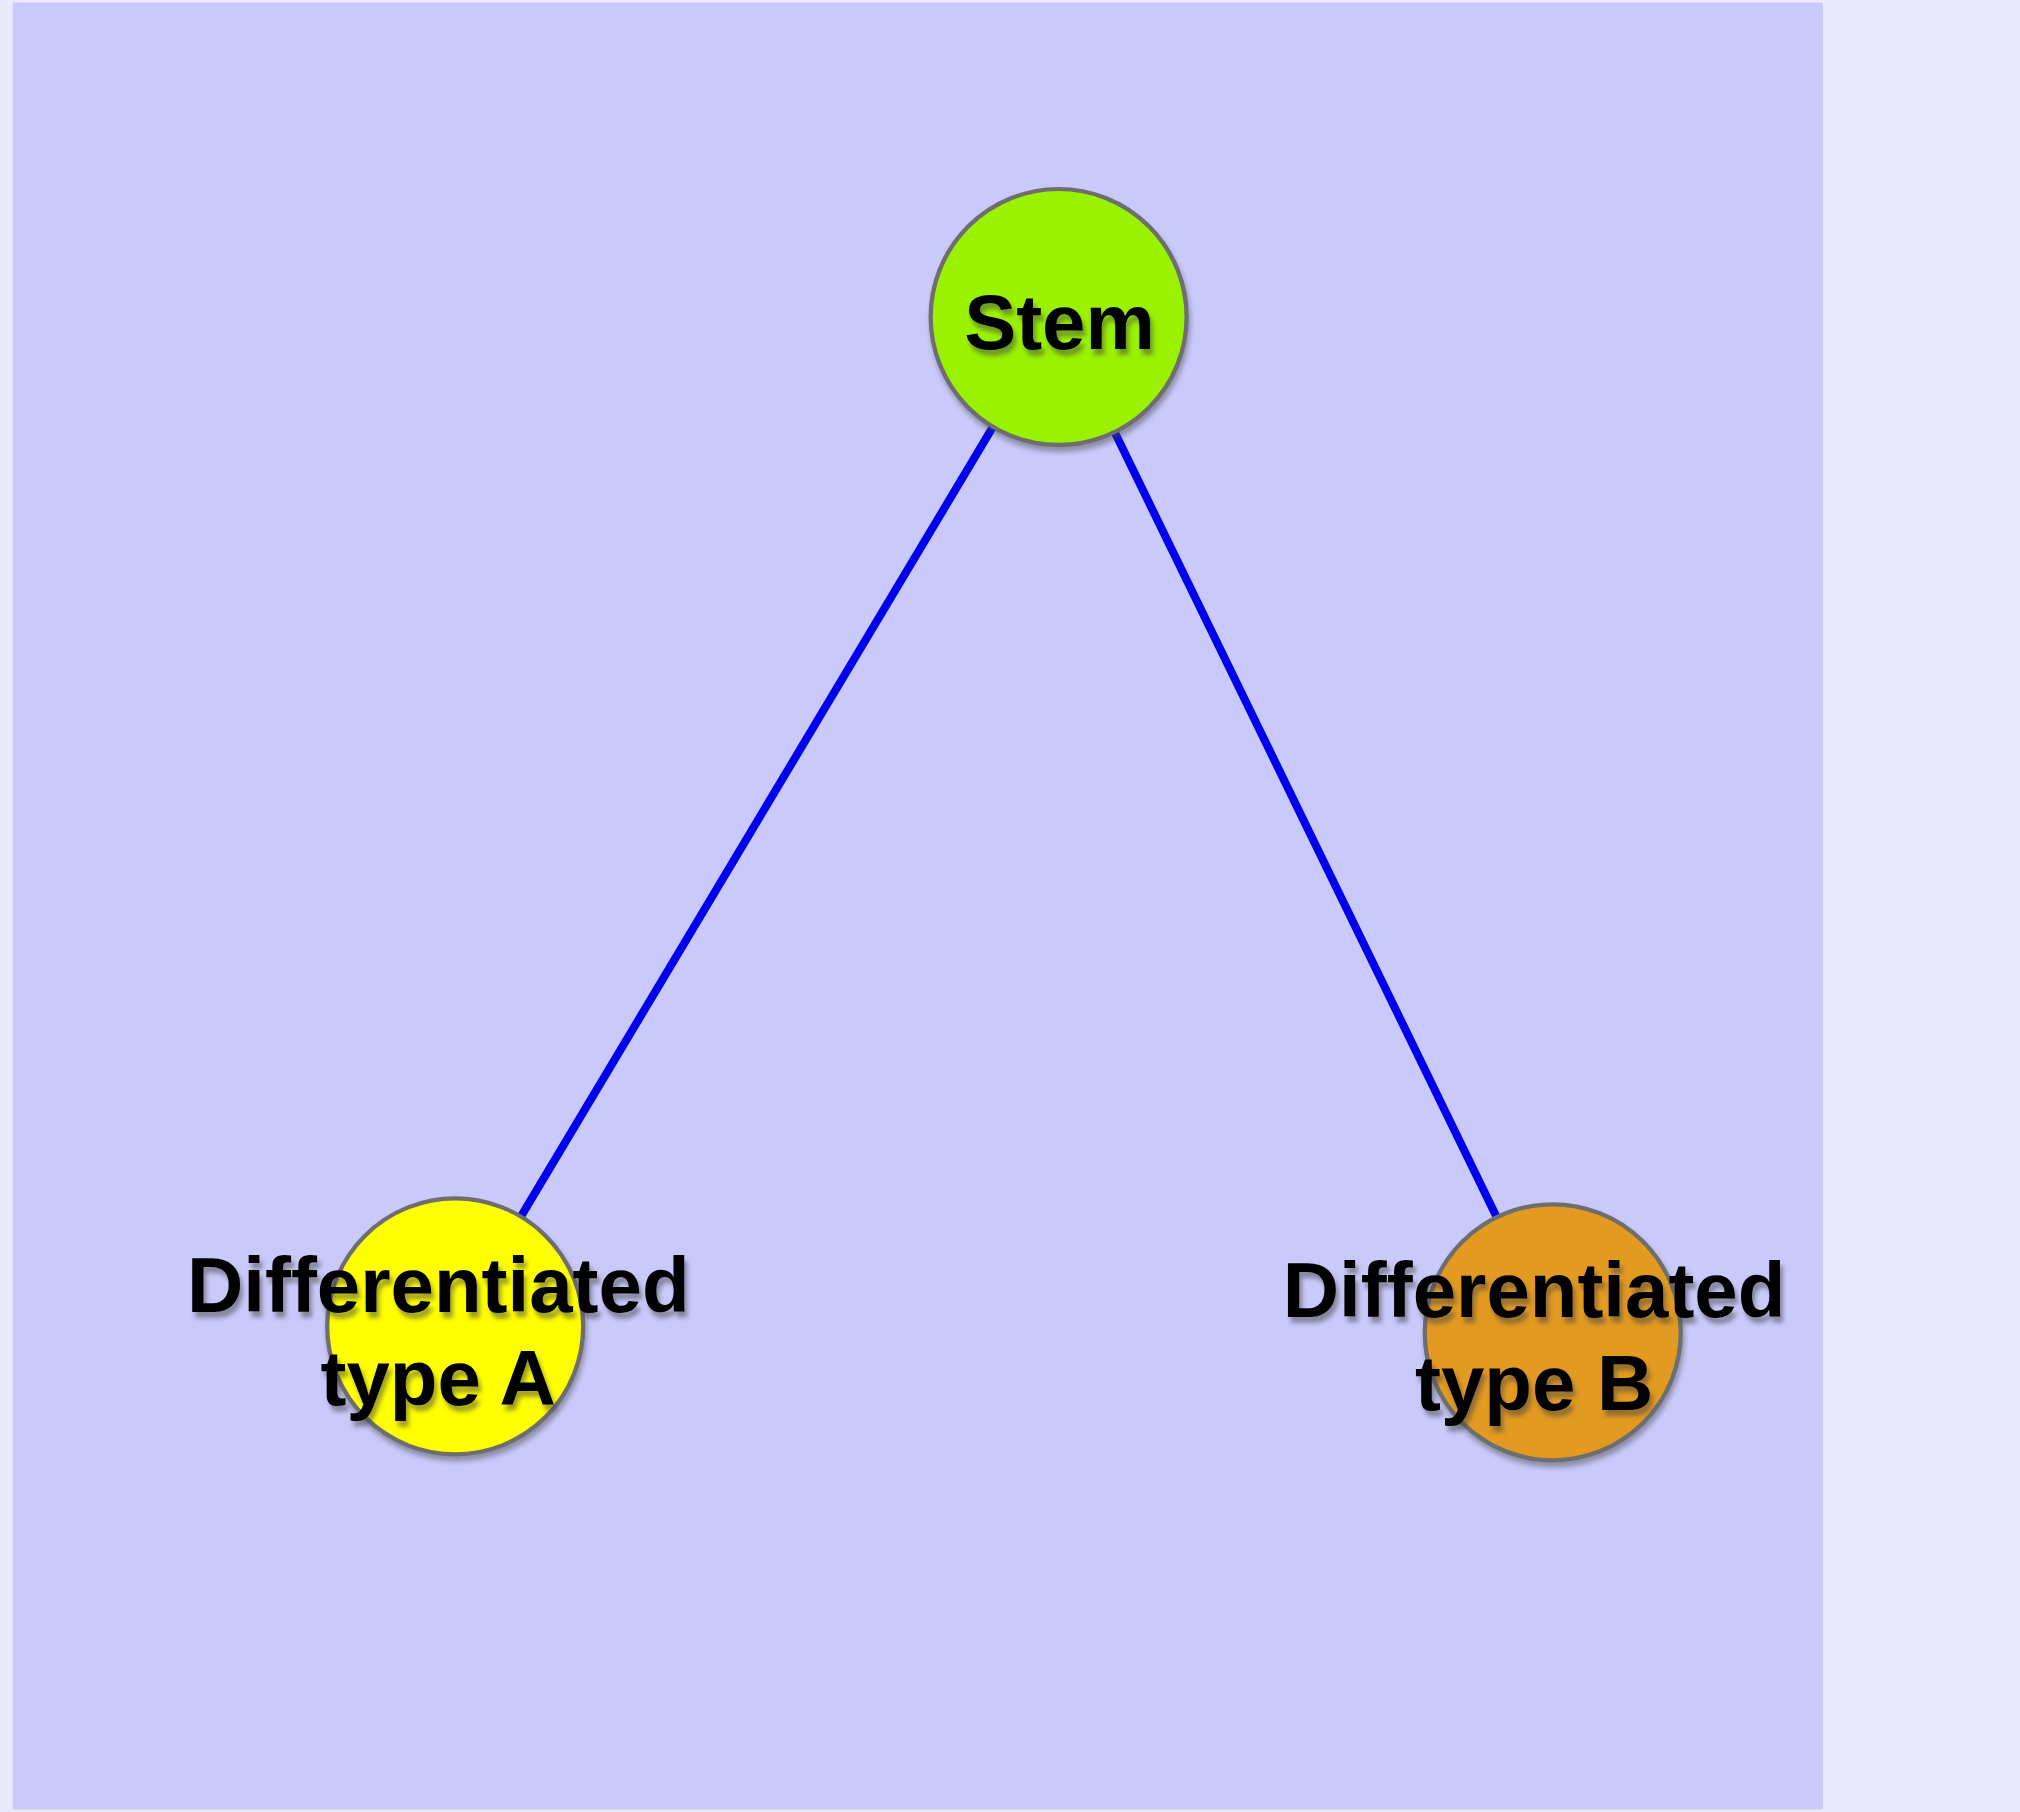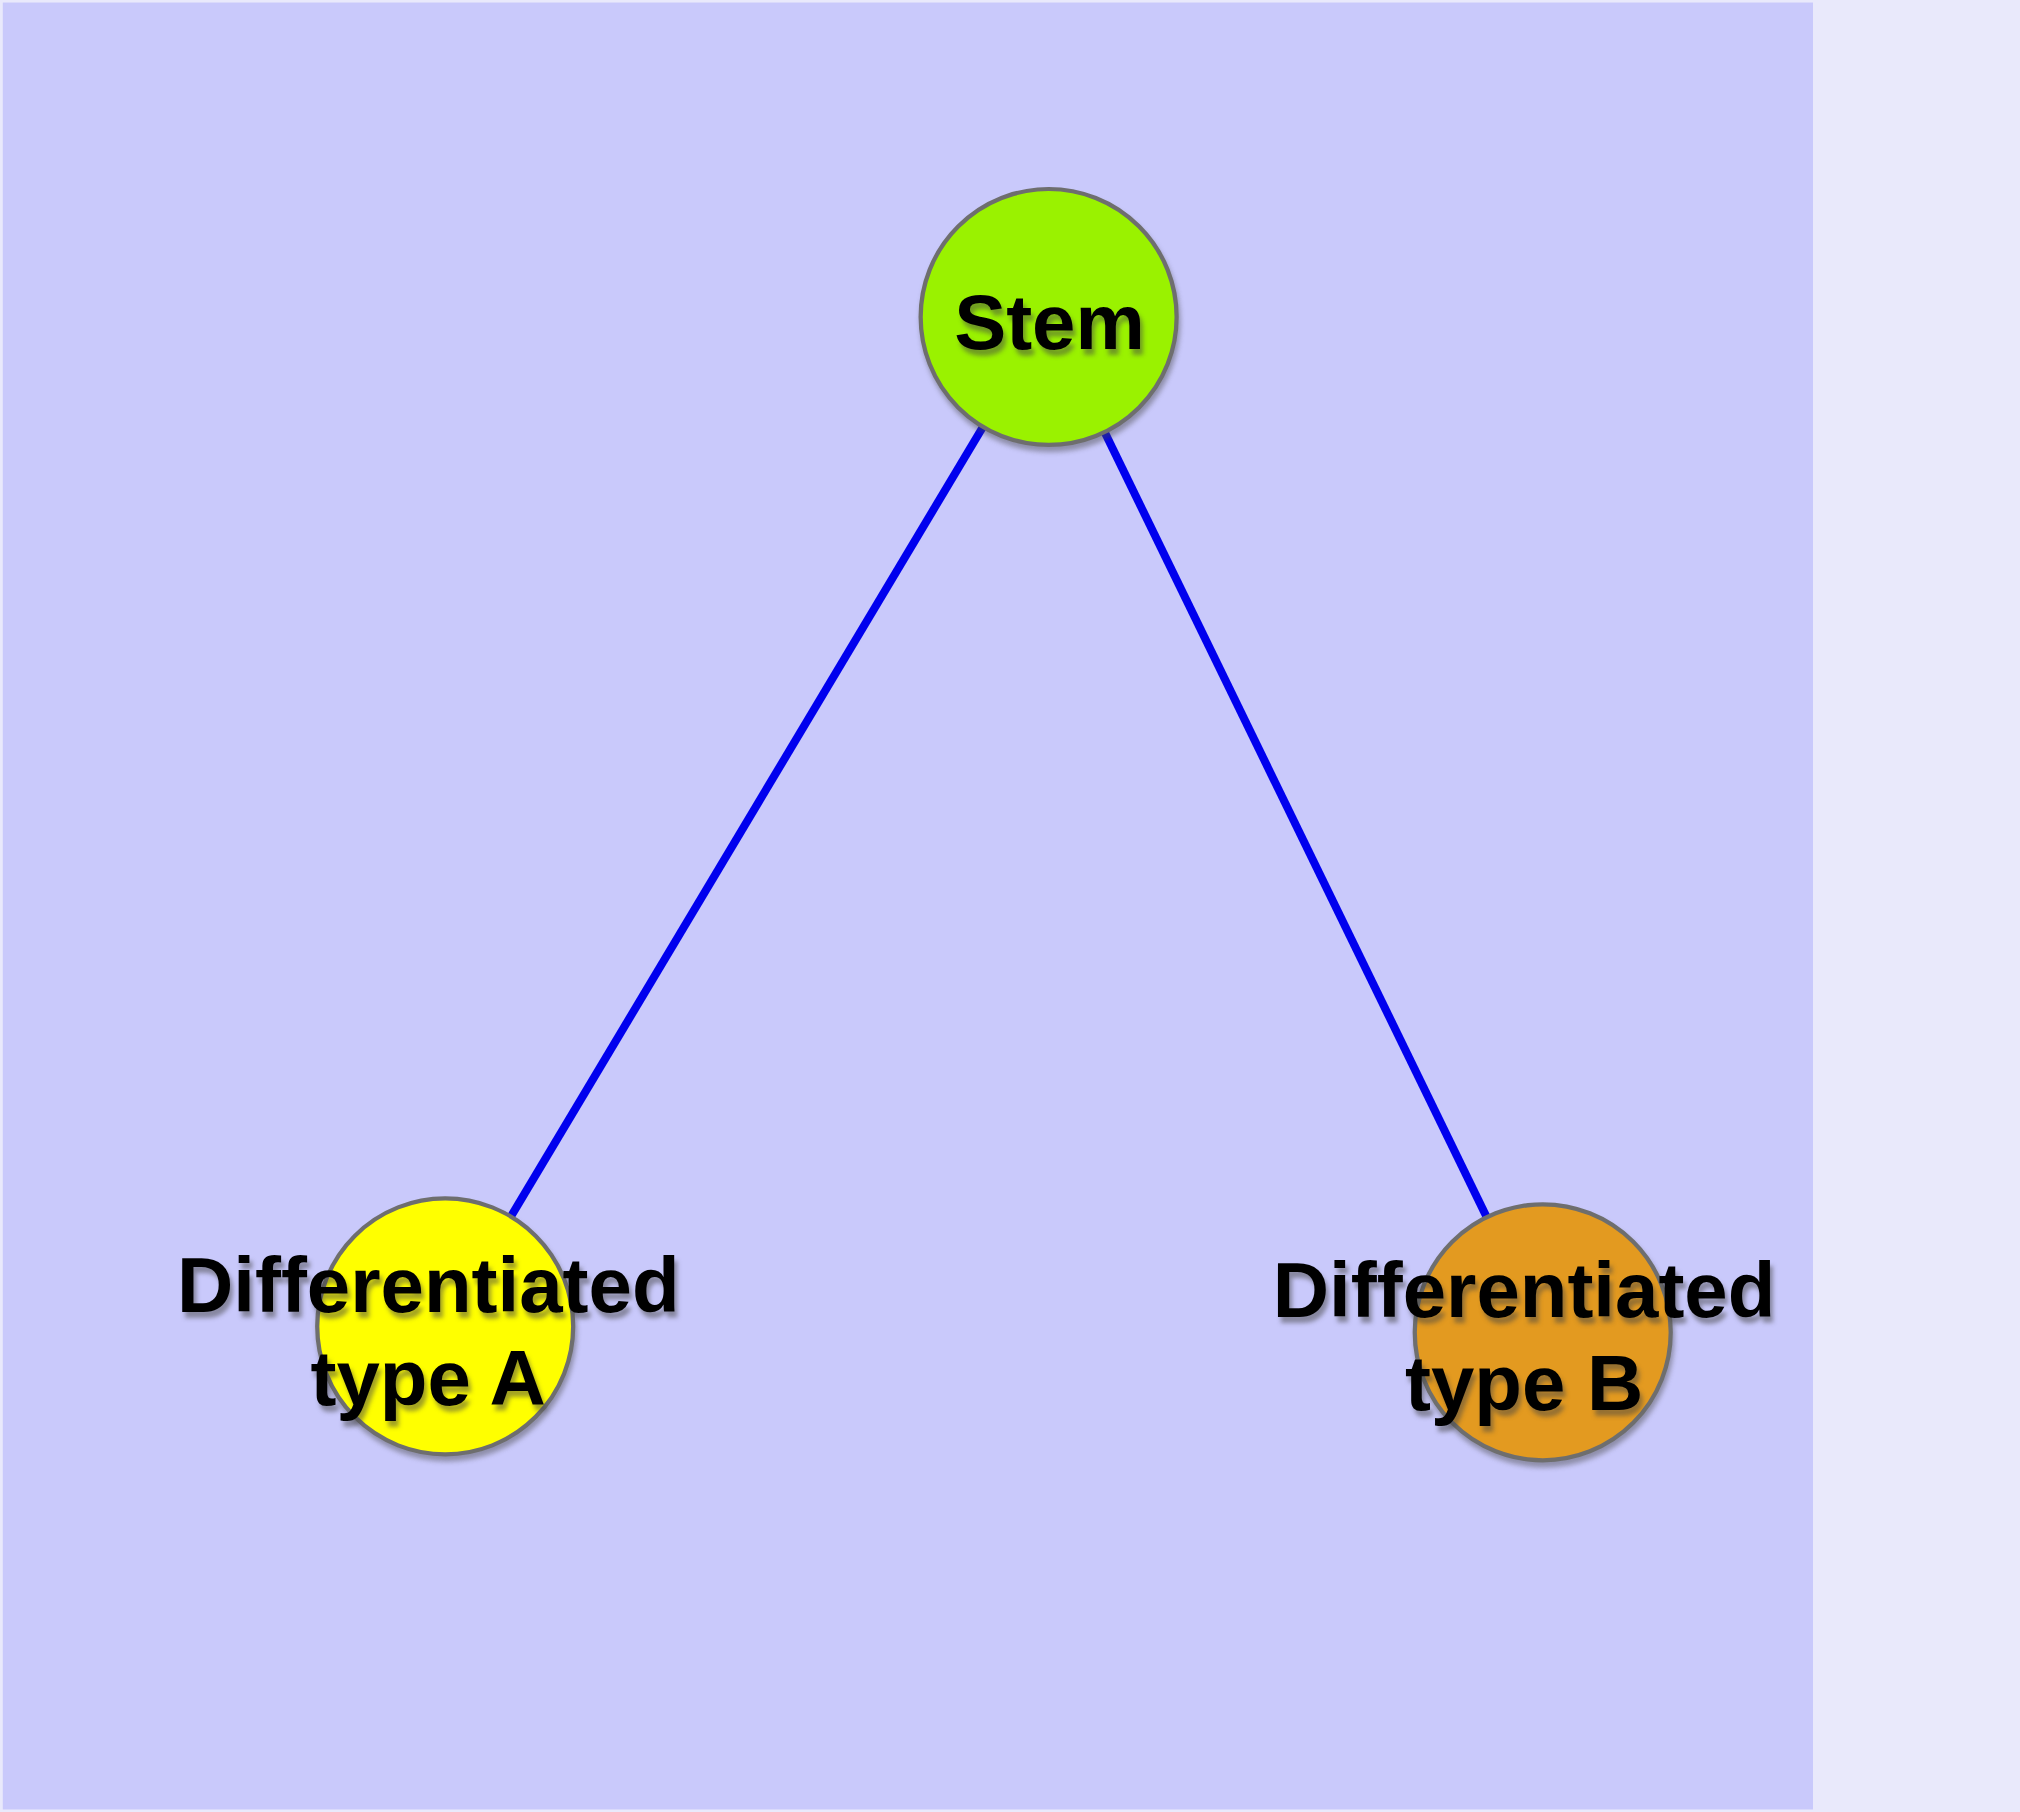--- a/index.html
+++ b/index.html
@@ -6,20 +6,21 @@
     margin: 0;
     padding: 0;
     background: #e9e9fb;
     font-family: "Liberation Sans", sans-serif;
   }
   .stage {
     position: relative;
     width: 1813px;
     height: 1812px;
     overflow: hidden;
+    margin-left: 10px;
   }
   .stage svg {
     position: absolute;
     inset: 0;
     display: block;
   }
   .edge {
     stroke-width: 9.5;
     stroke-linecap: butt;
     fill: none;

